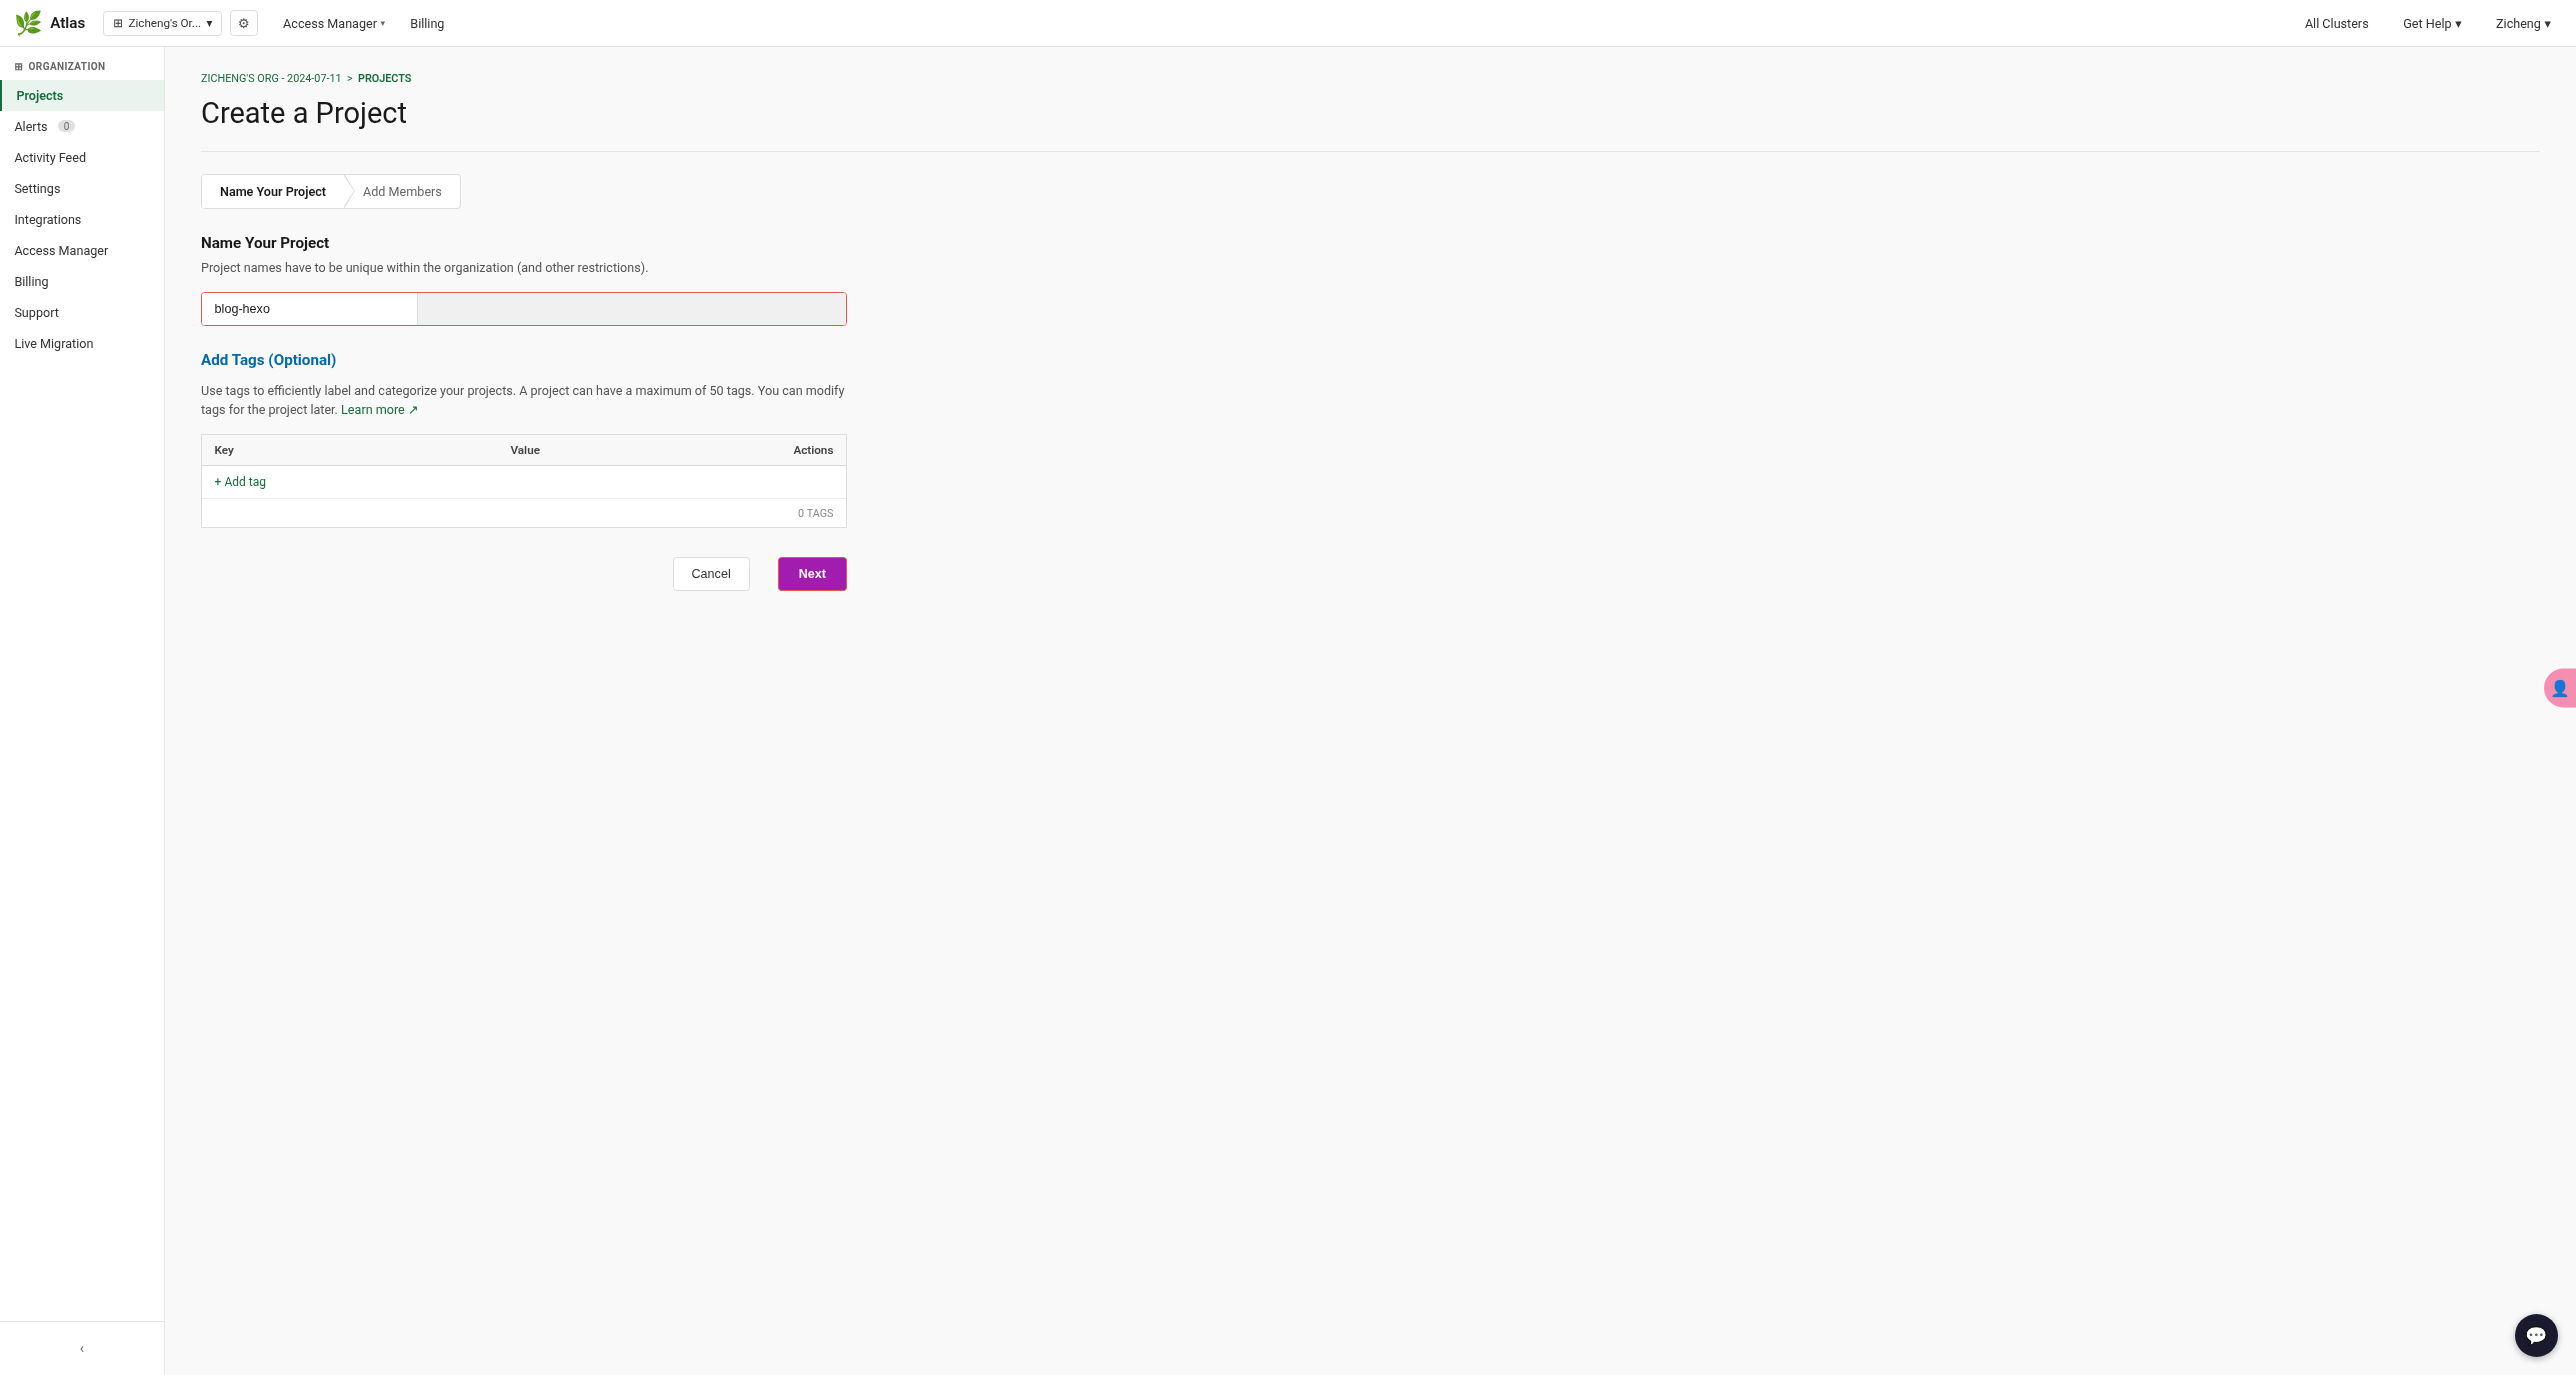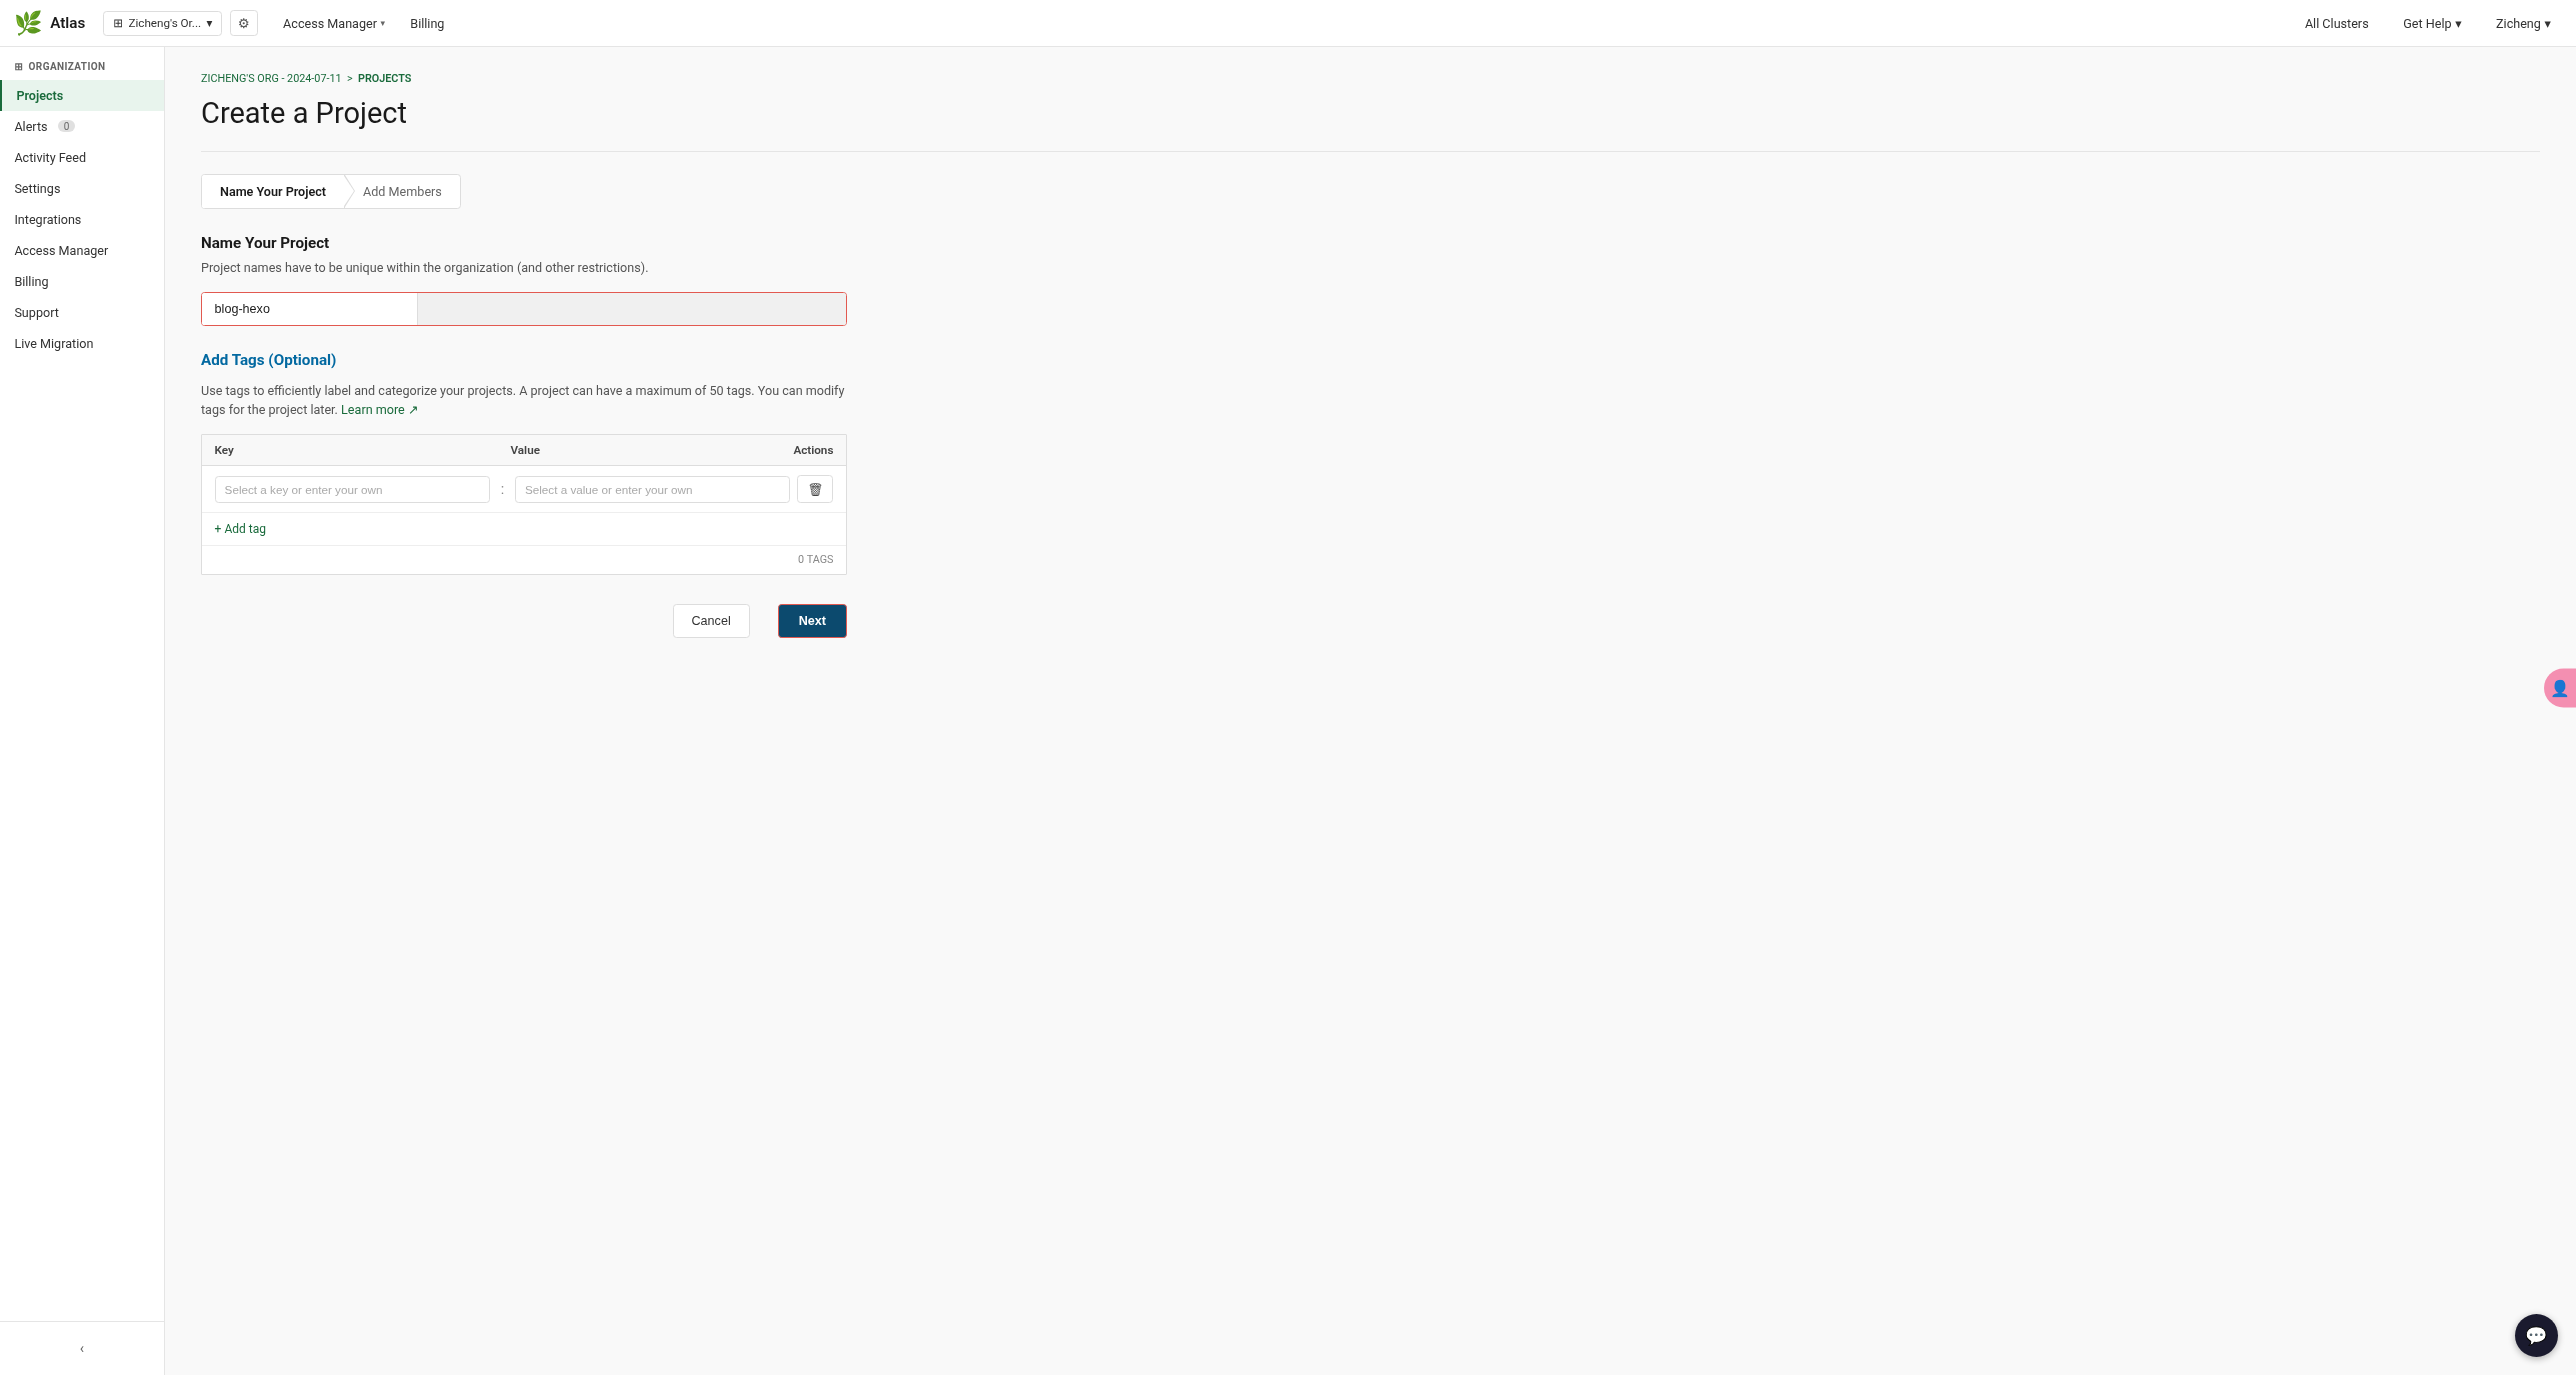--- a/index.html
+++ b/index.html
@@ -195,21 +195,21 @@
       margin-top: 29px; max-width: 646px;
     }
     .btn-cancel {
       padding: 9px 18px; font-size: 12.6px;
       border: 0.9px solid #ddd; border-radius: 3.6px;
       background: #fff; cursor: pointer; color: #333;
     }
     .btn-next {
       padding: 9px 20px; font-size: 12.6px;
       border: 1.8px solid #e25950; border-radius: 3.6px;
-      background: #0c4a6e; cursor: pointer; color: #fff;
+      background: #a21caf; cursor: pointer; color: #fff;
       font-weight: 600;
     }
 
     
     .floating-btn {
       position: fixed; right: 0; top: 50%;
       transform: translateY(-50%);
       background: #f48fb1; border-radius: 21.5px 0 0 21.5px;
       width: 32px; height: 39px;
       display: flex; align-items: center; justify-content: center;
@@ -363,28 +363,20 @@
       </p>
 
       <div class="tags-table">
         <div class="tags-header-grid">
           <span>Key</span>
           <span></span>
           <span>Value</span>
           <span style="text-align:right">Actions</span>
         </div>
 
-        <div class="tags-table-row">
-          <input class="tag-key-input" type="text" placeholder="Select a key or enter your own" style="">
-          <span class="tag-separator">:</span>
-          <input class="tag-value-input" type="text" placeholder="Select a value or enter your own" style="">
-          <button class="tag-delete-btn">
-            <span>🗑</span>
-          </button>
-        </div>
 
         <div class="tags-add-row">
           <span>+ Add tag</span>
         </div>
 
         <div class="tags-count-row">
           <span>0 TAGS</span>
         </div>
       </div>
 

